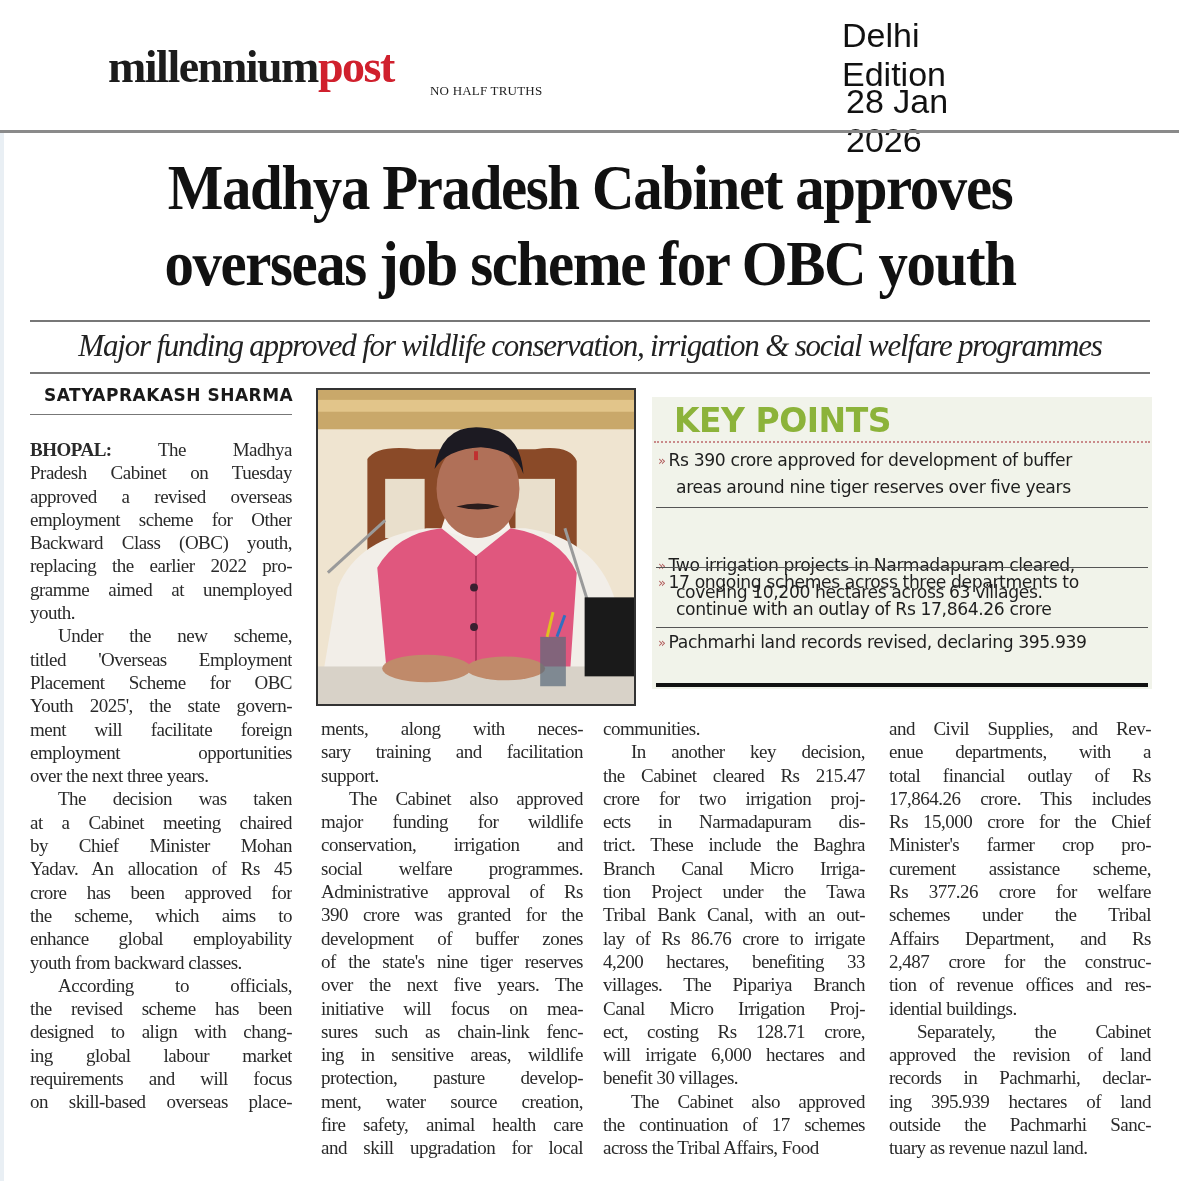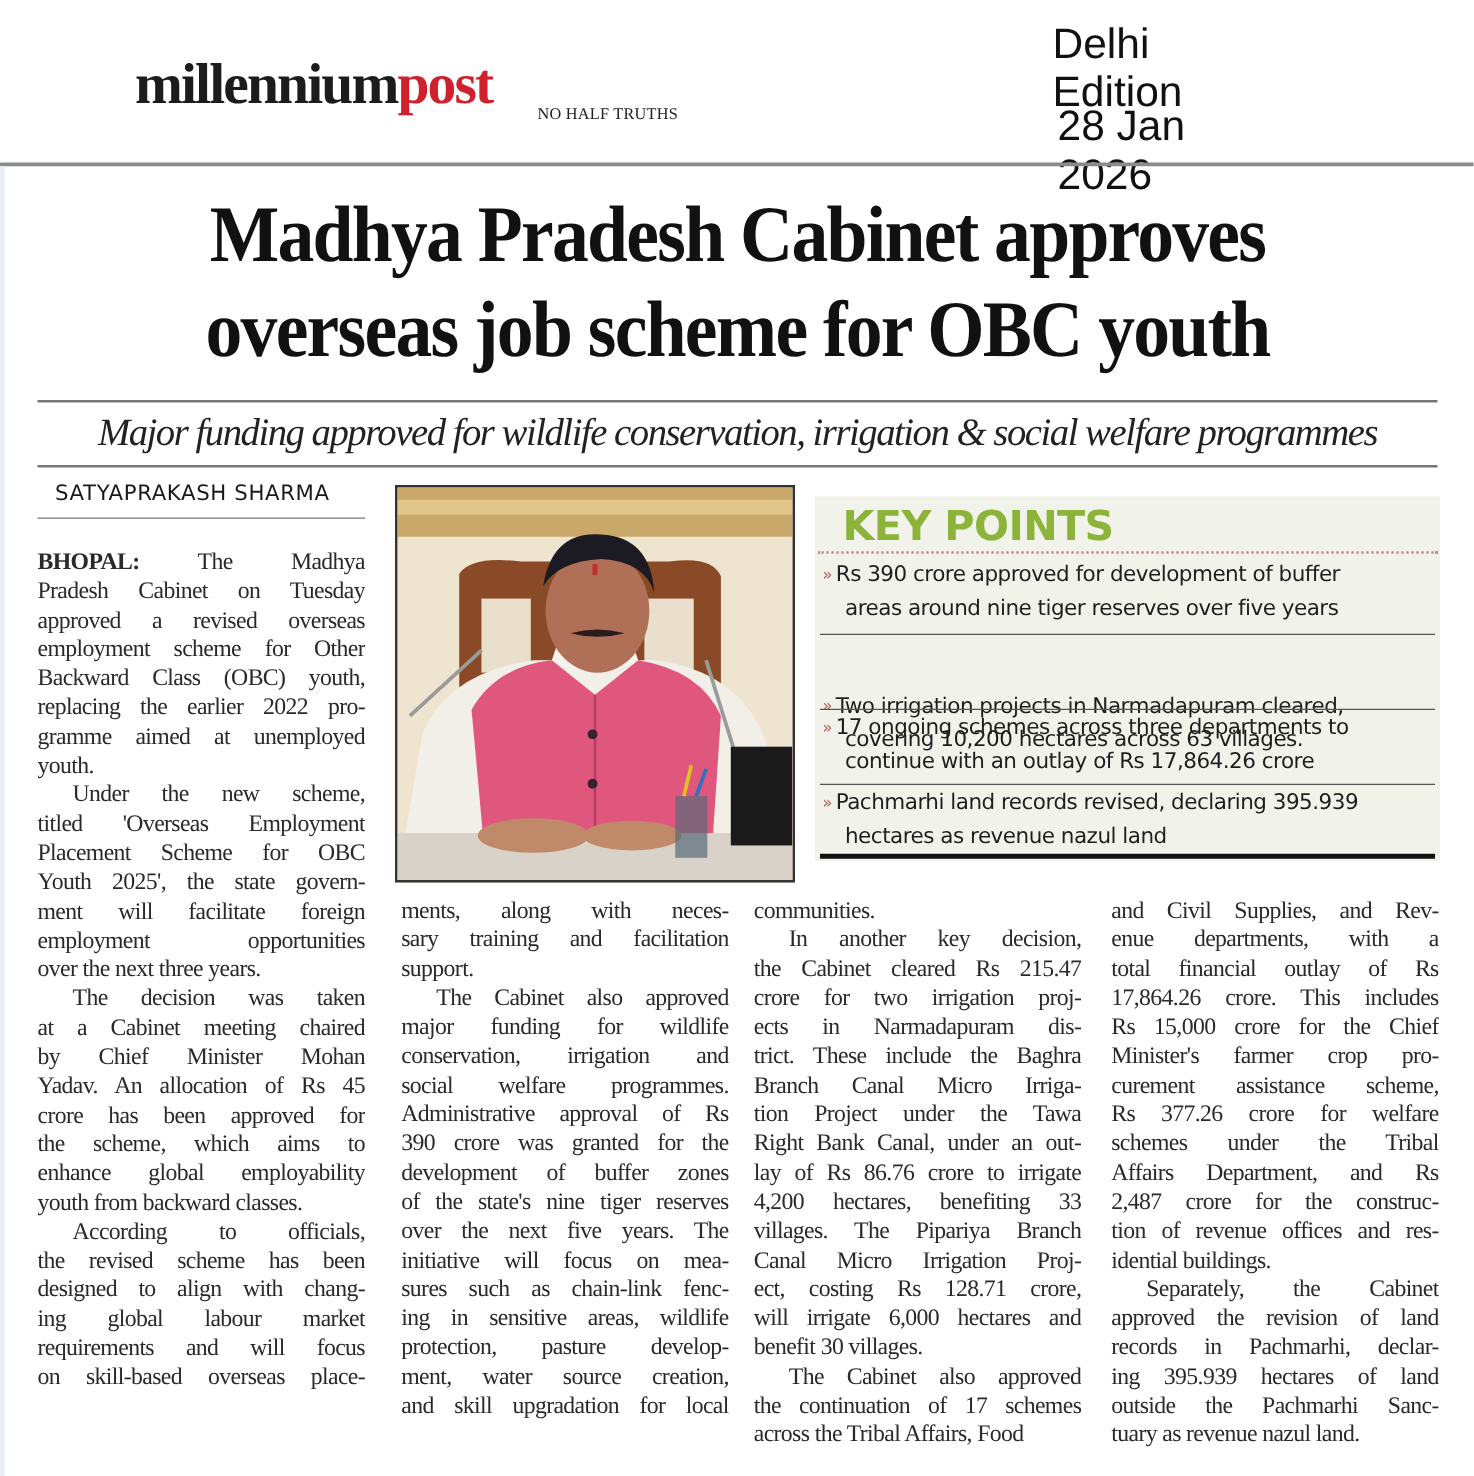--- a/index.html
+++ b/index.html
@@ -17,21 +17,21 @@
   .mast-rule { position: absolute; left: 0; top: 130px; width: 1179px; height: 3px; background: #8a8a8a; }
   .left-edge { position: absolute; left: 0; top: 133px; width: 4px; height: 1048px; background: #e9eff4; }
 
   
   .headline { position: absolute; left: 30px; top: 150px; width: 1120px; text-align: center; font-family: "Liberation Serif", serif; font-size: 64px; line-height: 76px; color: #111; letter-spacing: -1.5px; transform: scaleX(0.92); transform-origin: center top; }
   .rule1 { position: absolute; left: 30px; top: 320px; width: 1120px; height: 2px; background: #777; }
   .subhead { position: absolute; left: 30px; top: 328px; width: 1120px; text-align: center; font-family: "Liberation Serif", serif; font-style: italic; font-size: 31px; color: #222; letter-spacing: -1.2px; white-space: nowrap; }
   .rule2 { position: absolute; left: 30px; top: 372px; width: 1120px; height: 2px; background: #777; }
 
   
-  .byline { position: absolute; left: 44px; top: 385px; font-family: "DejaVu Sans", sans-serif; font-weight: normal; font-size: 17px; letter-spacing: 0.5px; color: #1a1a1a; }
+  .byline { position: absolute; left: 44px; top: 385px; font-family: "DejaVu Sans", sans-serif; font-weight: bold; font-size: 17px; letter-spacing: 0.5px; color: #1a1a1a; }
   .byline-rule { position: absolute; left: 30px; top: 414px; width: 262px; height: 1px; background: #777; }
 
   
   .photo { position: absolute; left: 316px; top: 388px; width: 320px; height: 318px; overflow: hidden; border: 2px solid #333; background: #efe2c8; }
   .photo svg { width: 100%; height: 100%; display: block; }
 
   
   .keybox { position: absolute; left: 652px; top: 397px; width: 500px; height: 292px; background: #f1f3ea; }
   .key-title { position: absolute; left: 6px; top: 4px; font-family: "DejaVu Sans", sans-serif; font-weight: bold; font-size: 33px; color: #8cb33a; letter-spacing: -0.5px; margin-left: 16px; }
   .key-dots { position: absolute; left: 2px; top: 44px; width: 496px; border-top: 2px dotted #c98a8a; }
@@ -125,21 +125,20 @@
   <div class="key-sep" style="top:170px;"></div>
 
   <div class="key-item" style="top:172px;">
     <span class="bullet">»</span><span>17 ongoing schemes across three departments to</span>
     <span class="line2">continue with an outlay of Rs 17,864.26 crore</span>
   </div>
   <div class="key-sep" style="top:230px;"></div>
 
   <div class="key-item" style="top:232px;">
     <span class="bullet">»</span><span>Pachmarhi land records revised, declaring 395.939</span>
-    <span class="line2">hectares as revenue nazul land</span>
   </div>
   <div class="key-bottom"></div>
 </div>
 
 <div class="col col1">
     <span class="ln"><span class="dateline">BHOPAL:</span> The Madhya</span>
     <span class="ln">Pradesh Cabinet on Tuesday</span>
     <span class="ln">approved a revised overseas</span>
     <span class="ln">employment scheme for Other</span>
     <span class="ln">Backward Class (OBC) youth,</span>
@@ -179,32 +178,33 @@
     <span class="ln">Administrative approval of Rs</span>
     <span class="ln">390 crore was granted for the</span>
     <span class="ln">development of buffer zones</span>
     <span class="ln">of the state's nine tiger reserves</span>
     <span class="ln">over the next five years. The</span>
     <span class="ln">initiative will focus on mea-</span>
     <span class="ln">sures such as chain-link fenc-</span>
     <span class="ln">ing in sensitive areas, wildlife</span>
     <span class="ln">protection, pasture develop-</span>
     <span class="ln">ment, water source creation,</span>
+    <span class="ln">fire safety, animal health care</span>
     <span class="ln">and skill upgradation for local</span>
   </div>
 <div class="col col3">
     <span class="ln last">communities.</span>
     <span class="ln ind">In another key decision,</span>
     <span class="ln">the Cabinet cleared Rs 215.47</span>
     <span class="ln">crore for two irrigation proj-</span>
     <span class="ln">ects in Narmadapuram dis-</span>
     <span class="ln">trict. These include the Baghra</span>
     <span class="ln">Branch Canal Micro Irriga-</span>
     <span class="ln">tion Project under the Tawa</span>
-    <span class="ln">Right Bank Canal, under an out-</span>
+    <span class="ln">Tribal Bank Canal, with an out-</span>
     <span class="ln">lay of Rs 86.76 crore to irrigate</span>
     <span class="ln">4,200 hectares, benefiting 33</span>
     <span class="ln">villages. The Pipariya Branch</span>
     <span class="ln">Canal Micro Irrigation Proj-</span>
     <span class="ln">ect, costing Rs 128.71 crore,</span>
     <span class="ln">will irrigate 6,000 hectares and</span>
     <span class="ln last">benefit 30 villages.</span>
     <span class="ln ind">The Cabinet also approved</span>
     <span class="ln">the continuation of 17 schemes</span>
     <span class="ln last">across the Tribal Affairs, Food</span>

